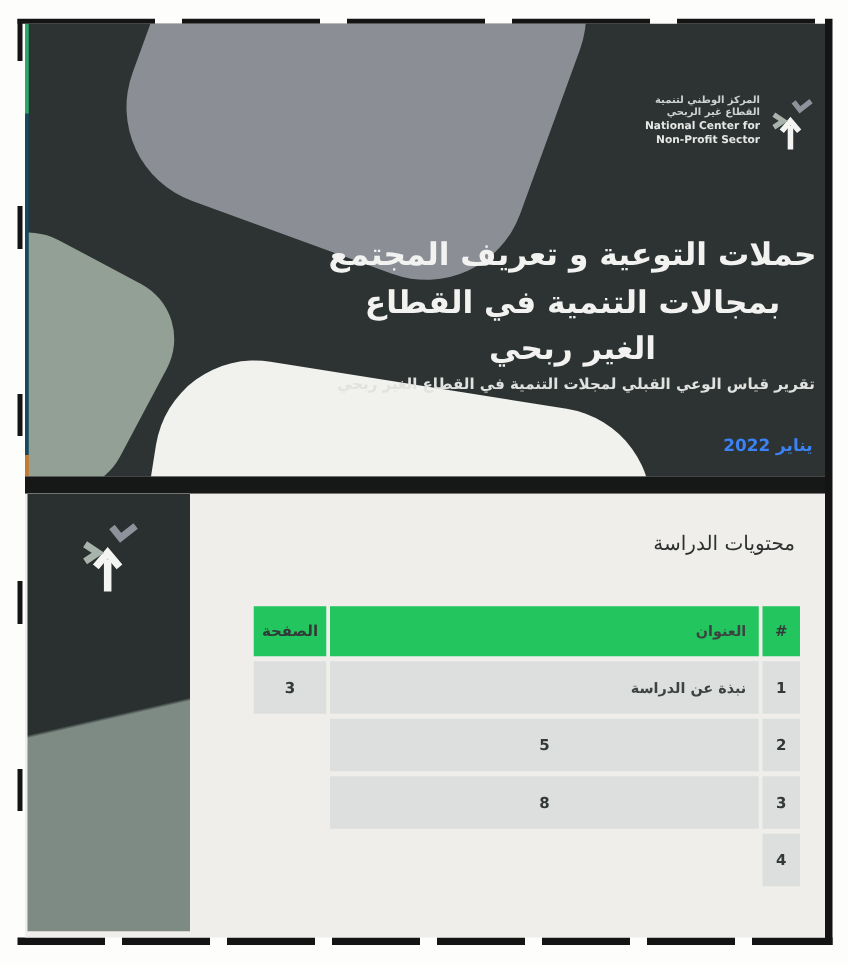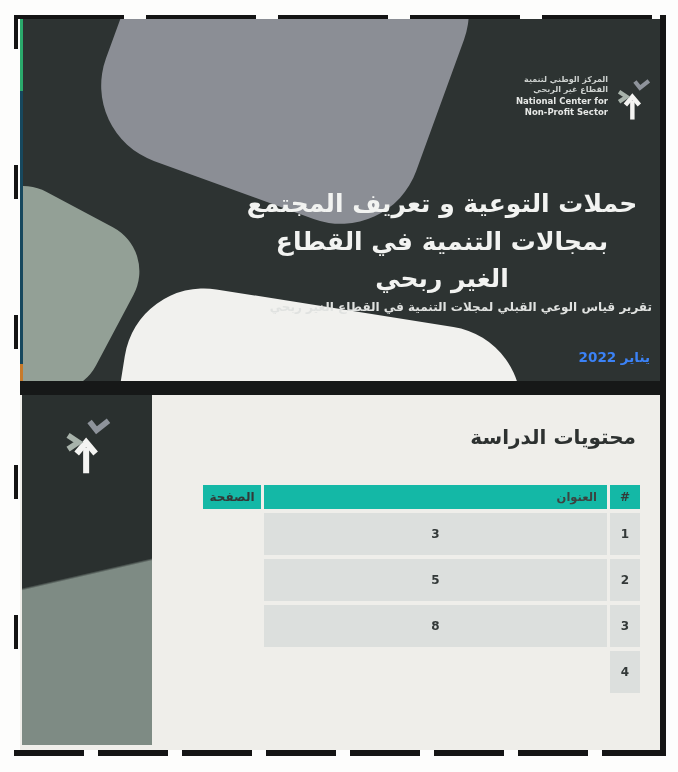--- a/index.html
+++ b/index.html
@@ -35,44 +35,44 @@
   .edge-teal   { position:absolute; left:0; top:72px; width:3px; height:273px; background:#17485e; }
   .edge-orange { position:absolute; left:0; top:345px; width:3px; height:17px; background:#c87a2a; }
 
   .cover-logo { position:absolute; top:56px; right:8px; display:flex; align-items:flex-start; gap:6px;margin-left:44px; }
   .cover-logo .txt { text-align:right; direction:rtl; line-height:1.3; }
   .cover-logo .ar { font-size:8px; font-weight:700; color:#ced2d0; }
   .cover-logo .en { font-size:8.5px; font-weight:700; color:#e6e8e6; direction:ltr; text-align:right; }
 
   .glyph { display:block; }
 
-  .cover-title { position:absolute; top:166px; right:20px; width:396px; text-align:center;
+  .cover-title { position:absolute; top:166px; right:4px; width:396px; text-align:center;
                  direction:rtl; color:#f2f3f1; font-size:25px; font-weight:700; line-height:1.5; }
   .cover-subtitle { position:absolute; top:281px; right:8px; direction:rtl; text-align:right;
                     color:#e0e2e0; font-size:12px; font-weight:700; }
   .cover-date { position:absolute; top:330px; right:10px; direction:rtl;
                 color:#3b82f6; font-size:13.5px; font-weight:700; }
 
   
   .separator { height:14px; background:#161818; }
 
   
   .slide-contents { position:relative; flex:1; background:#efeeea; overflow:hidden; }
 
   .strip { position:absolute; left:2px; top:0; width:130px; height:350px;
            background:linear-gradient(347deg, #7e8b84 0 48.5%, #2a302f 49.2% 100%);
            display:flex; justify-content:center; }
   .strip .glyph { margin-top:18px; }
 
   .contents-title { position:absolute; top:30px; right:24px; direction:rtl;
-                    color:#2d3130; font-size:20px; font-weight:700; }
+                    color:#2d3130; font-size:16px; font-weight:400; }
 
   .toc { position:absolute; left:183px; right:20px; top:90px; direction:rtl; }
   .toc-row { display:grid; grid-template-columns:30px 1fr 58px; column-gap:3px; margin-bottom:4px; }
-  .toc-head .cell { background:#14b8a6; height:24px; font-size:11px; font-weight:700; color:#363c3a; }
+  .toc-head .cell { background:#22c55e; height:40px; font-size:11px; font-weight:700; color:#363c3a; }
   .toc-body .cell { background:#dcdfdd; height:42px; }
   .cell { display:flex; align-items:center; }
   .cell.num   { justify-content:center; font-size:12px; font-weight:700; color:#333938; }
   .cell.title { justify-content:flex-start; padding:12px 10px; font-size:11.5px; font-weight:600; color:#3c4341; }
   .cell.page  { justify-content:center; font-size:12px; font-weight:700; color:#333938; }
 </style>
 </head>
 <body>
 
 <div class="canvas">
@@ -133,20 +133,21 @@
 
         <div class="toc">
           <div class="toc-row toc-head">
             <div class="cell num">#</div>
             <div class="cell title">العنوان</div>
             <div class="cell page">الصفحة</div>
           </div>
 
           <div class="toc-row toc-body">
             <div class="cell num">1</div>
+            <div class="cell title">نبذة عن الدراسة</div>
             <div class="cell page">3</div>
           </div>
           <div class="toc-row toc-body">
             <div class="cell num">2</div>
             <div class="cell page">5</div>
           </div>
           <div class="toc-row toc-body">
             <div class="cell num">3</div>
             <div class="cell page">8</div>
           </div>

